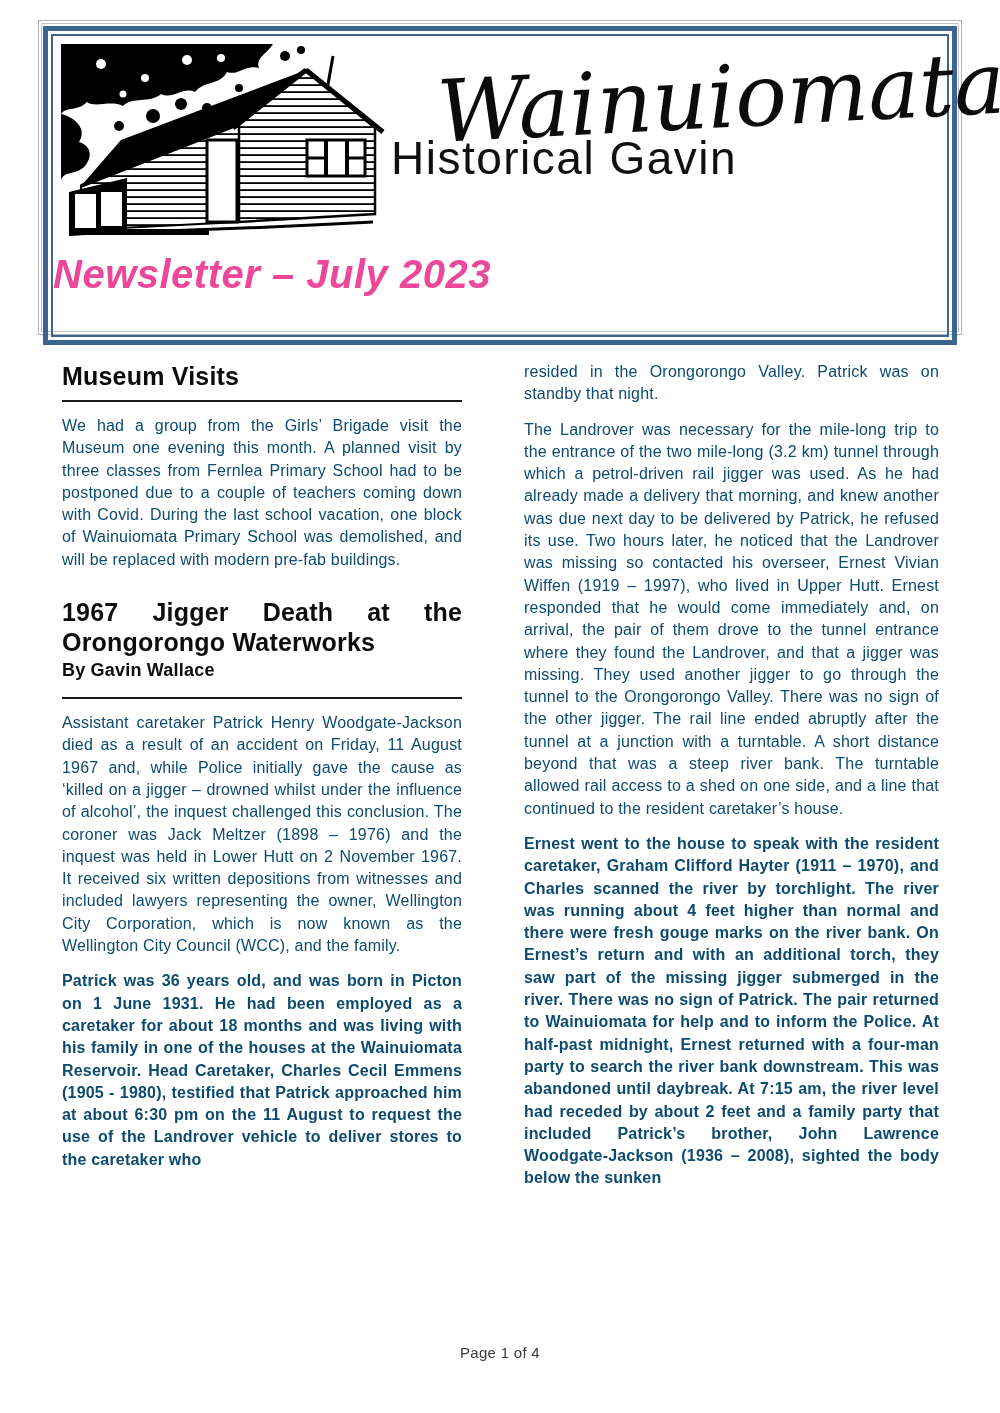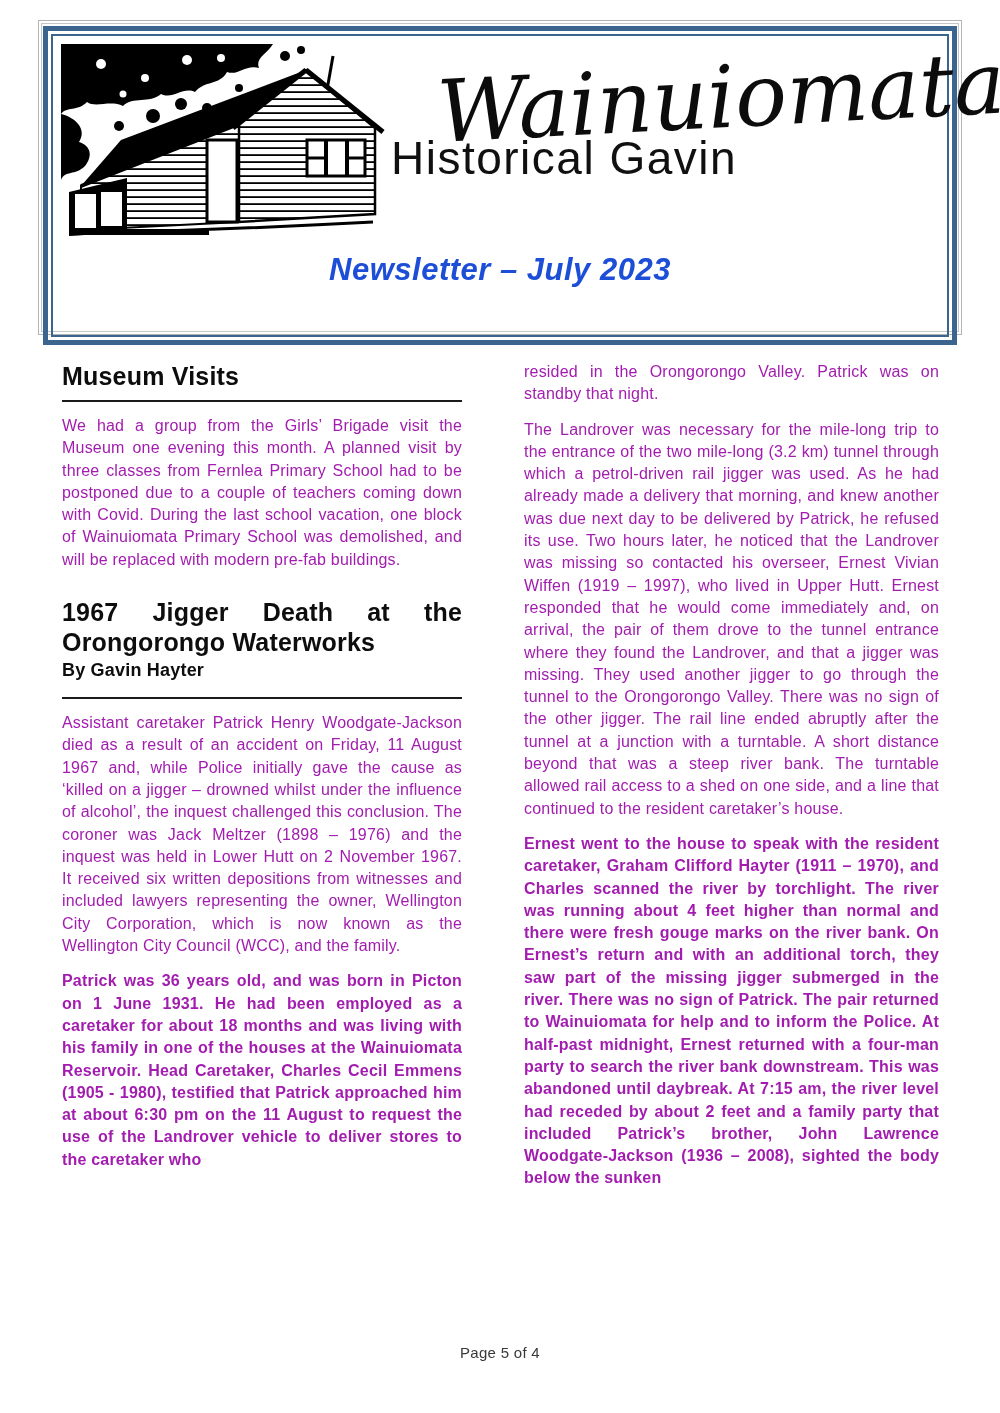--- a/index.html
+++ b/index.html
@@ -62,26 +62,26 @@
     font-weight: 400;
     font-size: 46px;
     letter-spacing: 1.5px;
     color: #101010;
     margin-top: -16px;
     white-space: nowrap;
   }
   .newsletter-title {
     position: absolute;
     left: 0; right: 0; top: 216px;
-    text-align: center;
-    font-size: 31px;
+    text-align: left;
+    font-size: 40px;
     font-weight: bold;
     font-style: italic;
     letter-spacing: 0.5px;
-    color: #1d4ed8;
+    color: #ec4899;
   }
 
   
   .columns {
     display: flex;
     margin: 16px 61px 0 62px;
     gap: 62px;
   }
   .col-left { width: 400px; flex: 0 0 400px; }
   .col-right { flex: 1; }
@@ -109,21 +109,21 @@
     font-size: 18px;
     font-weight: bold;
     color: #0d0d0d;
     margin-top: 3px;
     letter-spacing: 0.2px;
   }
   .body-p {
     font-size: 16px;
     line-height: 22.3px;
     text-align: justify;
-    color: #a21caf;
+    color: #0c4a6e;
     letter-spacing: 0.2px;
     margin-bottom: 13px;
   }
   .body-p:last-child { margin-bottom: 0; font-weight: bold; }
 
   .footer {
     position: absolute;
     left: 0; right: 0;
     bottom: 52px;
     text-align: center;
@@ -208,29 +208,29 @@
   <div class="columns">
 
     <div class="col-left">
       <div class="head-block-1">
         <h1 class="h-major">Museum Visits</h1>
       </div>
       <p class="body-p">We had a group from the Girls’ Brigade visit the Museum one evening this month. A planned visit by three classes from Fernlea Primary School had to be postponed due to a couple of teachers coming down with Covid. During the last school vacation, one block of Wainuiomata Primary School was demolished, and will be replaced with modern pre-fab buildings.</p>
 
       <div class="head-block-2">
         <h1 class="h-major">1967 Jigger Death at the Orongorongo Waterworks</h1>
-        <div class="byline">By Gavin Hayter</div>
+        <div class="byline">By Gavin Wallace</div>
       </div>
       <p class="body-p">Assistant caretaker Patrick Henry Woodgate-Jackson died as a result of an accident on Friday, 11 August 1967 and, while Police initially gave the cause as ‘killed on a jigger – drowned whilst under the influence of alcohol’, the inquest challenged this conclusion. The coroner was Jack Meltzer (1898 – 1976) and the inquest was held in Lower Hutt on 2 November 1967. It received six written depositions from witnesses and included lawyers representing the owner, Wellington City Corporation, which is now known as the Wellington City Council (WCC), and the family.</p>
       <p class="body-p">Patrick was 36 years old, and was born in Picton on 1 June 1931. He had been employed as a caretaker for about 18 months and was living with his family in one of the houses at the Wainuiomata Reservoir. Head Caretaker, Charles Cecil Emmens (1905 - 1980), testified that Patrick approached him at about 6:30 pm on the 11 August to request the use of the Landrover vehicle to deliver stores to the caretaker who</p>
     </div>
 
     <div class="col-right">
       <p class="body-p">resided in the Orongorongo Valley. Patrick was on standby that night.</p>
       <p class="body-p">The Landrover was necessary for the mile-long trip to the entrance of the two mile-long (3.2 km) tunnel through which a petrol-driven rail jigger was used. As he had already made a delivery that morning, and knew another was due next day to be delivered by Patrick, he refused its use. Two hours later, he noticed that the Landrover was missing so contacted his overseer, Ernest Vivian Wiffen (1919 – 1997), who lived in Upper Hutt. Ernest responded that he would come immediately and, on arrival, the pair of them drove to the tunnel entrance where they found the Landrover, and that a jigger was missing. They used another jigger to go through the tunnel to the Orongorongo Valley. There was no sign of the other jigger. The rail line ended abruptly after the tunnel at a junction with a turntable. A short distance beyond that was a steep river bank. The turntable allowed rail access to a shed on one side, and a line that continued to the resident caretaker’s house.</p>
       <p class="body-p">Ernest went to the house to speak with the resident caretaker, Graham Clifford Hayter (1911 – 1970), and Charles scanned the river by torchlight. The river was running about 4 feet higher than normal and there were fresh gouge marks on the river bank. On Ernest’s return and with an additional torch, they saw part of the missing jigger submerged in the river. There was no sign of Patrick. The pair returned to Wainuiomata for help and to inform the Police. At half-past midnight, Ernest returned with a four-man party to search the river bank downstream. This was abandoned until daybreak. At 7:15 am, the river level had receded by about 2 feet and a family party that included Patrick’s brother, John Lawrence Woodgate-Jackson (1936 – 2008), sighted the body below the sunken</p>
     </div>
 
   </div>
 
-  <div class="footer">Page 5 of 4</div>
+  <div class="footer">Page 1 of 4</div>
 
 </div>
 
 </body></html>

